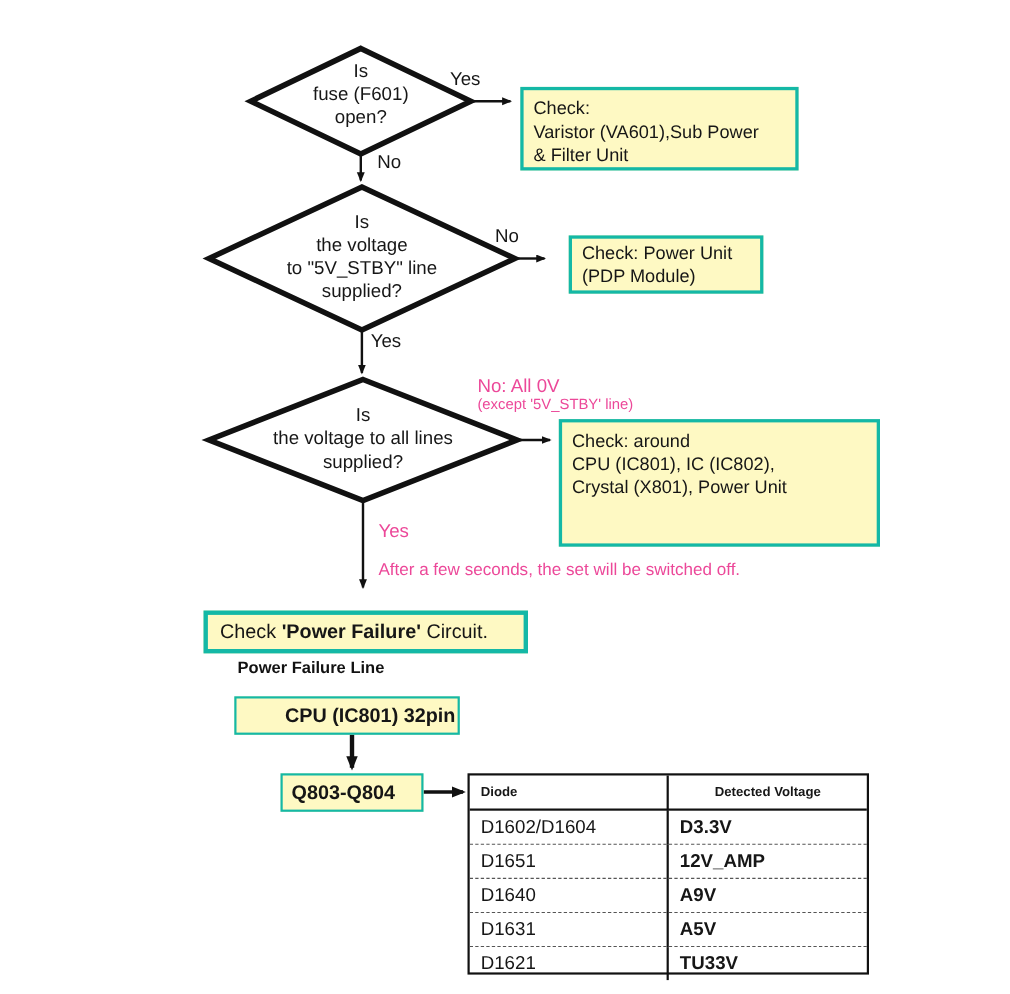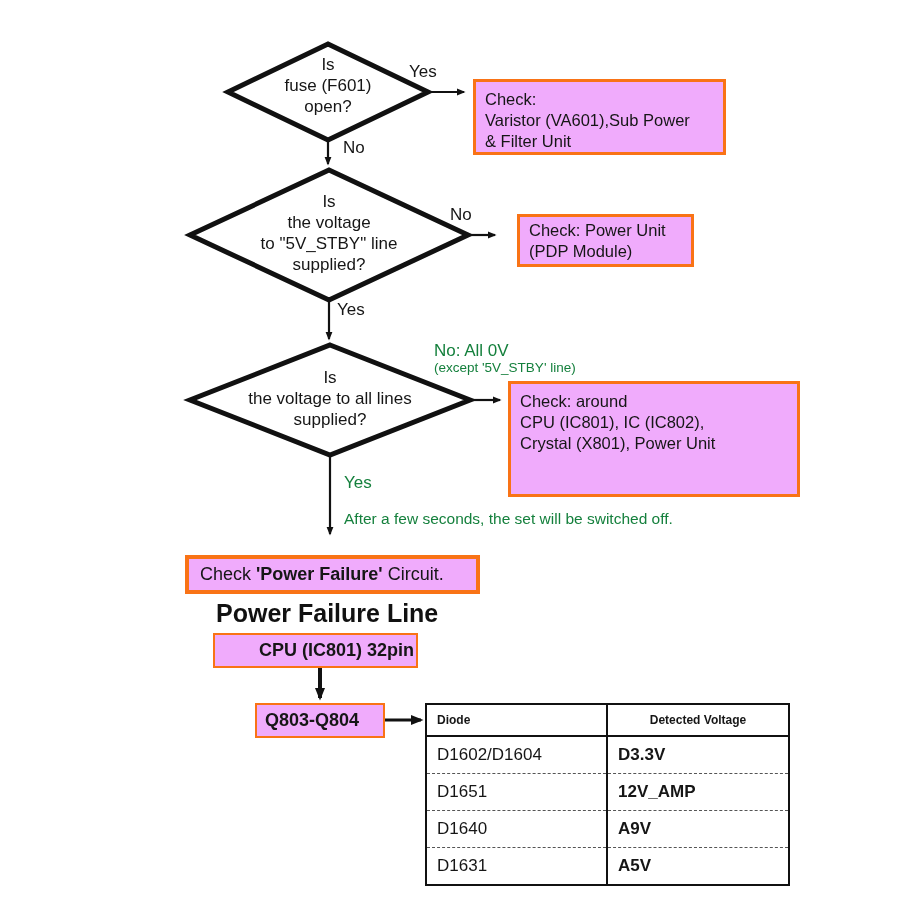--- a/index.html
+++ b/index.html
@@ -37,22 +37,22 @@
     text-align: center;
     font-size: 17px;
     line-height: 21px;
     color: #161616;
     white-space: pre-line;
   }
 
   
   .box {
     position: absolute;
-    background: #f0abfc;
-    border: 3px solid #f97316;
+    background: #fef9c3;
+    border: 3px solid #14b8a6;
     box-sizing: border-box;
     display: flex;
     align-items: center;
   }
   .box .box-text {
     font-size: 16.5px;
     line-height: 21px;
     padding-left: 9px;
     white-space: pre-line;
     color: #161616;
@@ -79,31 +79,31 @@
   
   .edge-label {
     position: absolute;
     font-size: 17px;
     line-height: 20px;
     color: #161616;
     white-space: pre;
   }
   .note-block {
     position: absolute;
-    color: #15803d;
+    color: #ec4899;
     white-space: pre-line;
   }
   .note-big { font-size: 17px; line-height: 21px; }
   .note-small { font-size: 13.5px; line-height: 17px; }
   .note-mid { font-size: 15.5px; line-height: 20px; }
 
   
   .heading {
     position: absolute;
-    font-size: 25px;
+    font-size: 15px;
     font-weight: bold;
     color: #111111;
   }
 
   
   .vtable {
     position: absolute;
     border: 2px solid #111111;
     box-sizing: border-box;
     border-collapse: collapse;
@@ -252,17 +252,21 @@
           <td class="col-b">12V_AMP</td>
         </tr>
         <tr>
           <td class="col-a">D1640</td>
           <td class="col-b">A9V</td>
         </tr>
         <tr>
           <td class="col-a">D1631</td>
           <td class="col-b">A5V</td>
         </tr>
+        <tr>
+          <td class="col-a">D1621</td>
+          <td class="col-b">TU33V</td>
+        </tr>
       </tbody>
     </table>
   </div>
 
 </div>
 
 </body></html>

